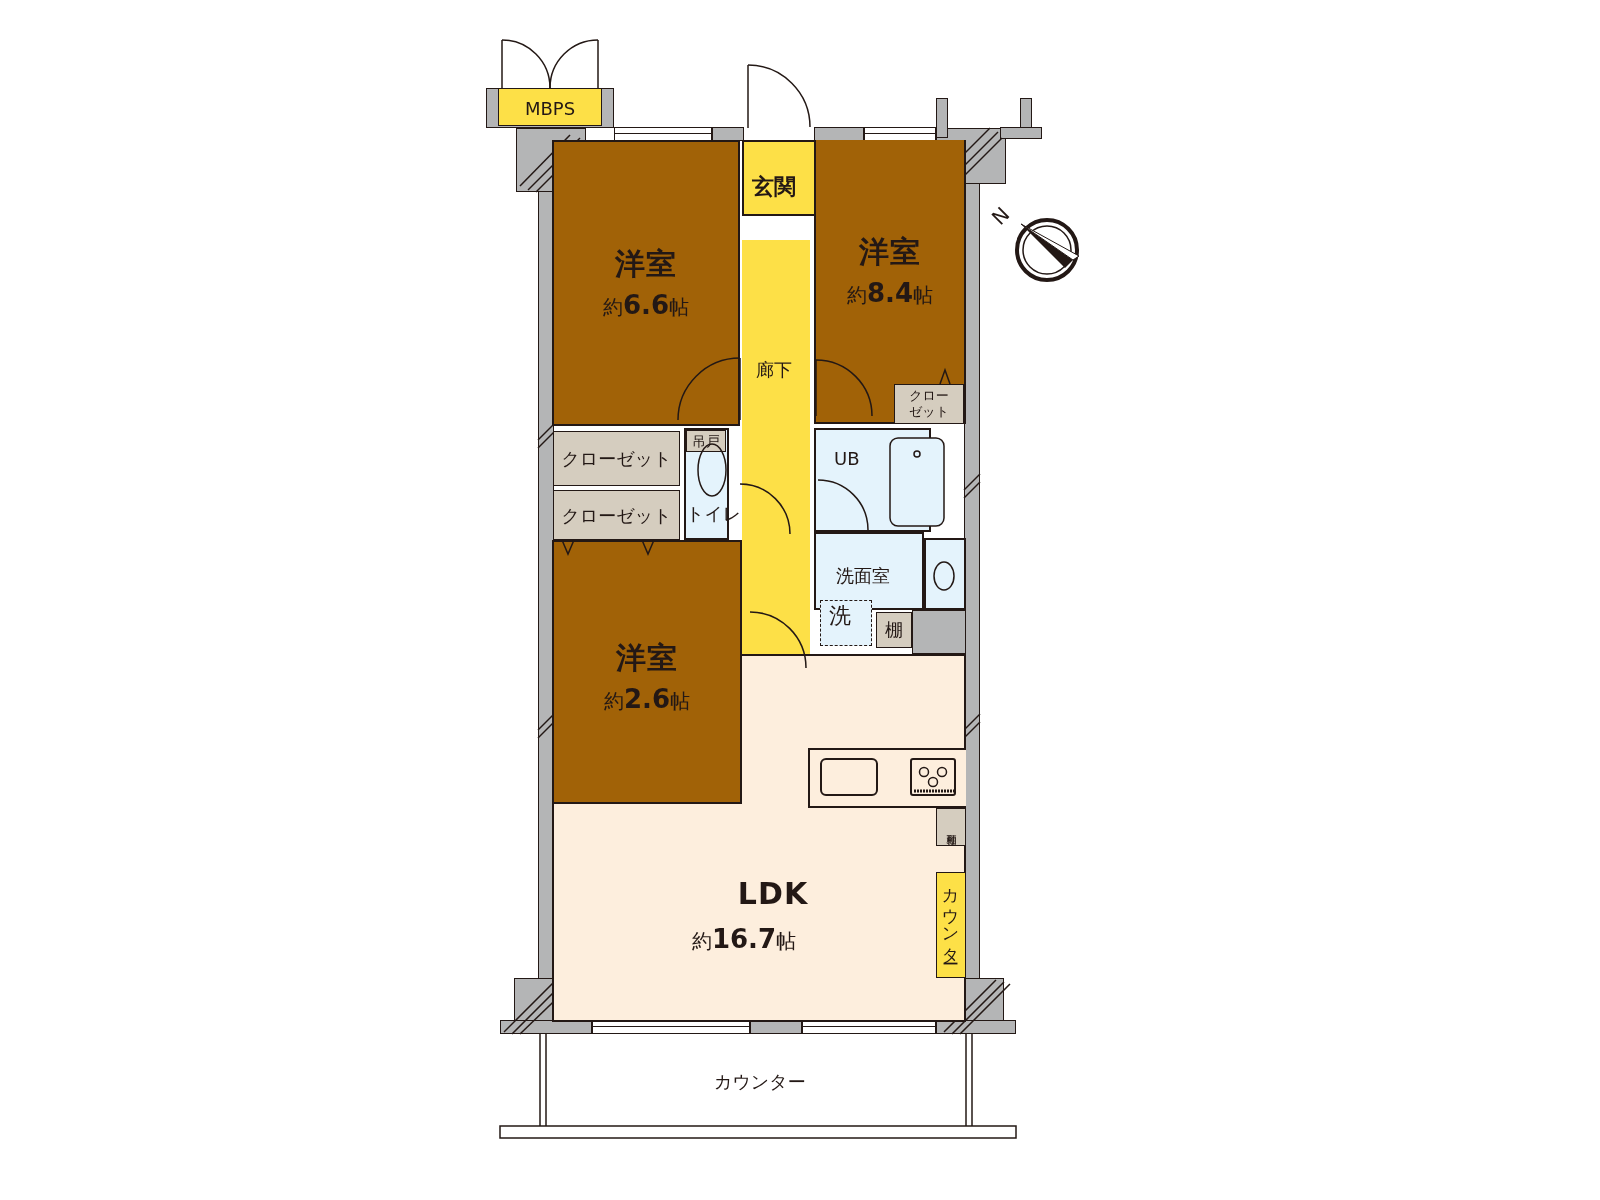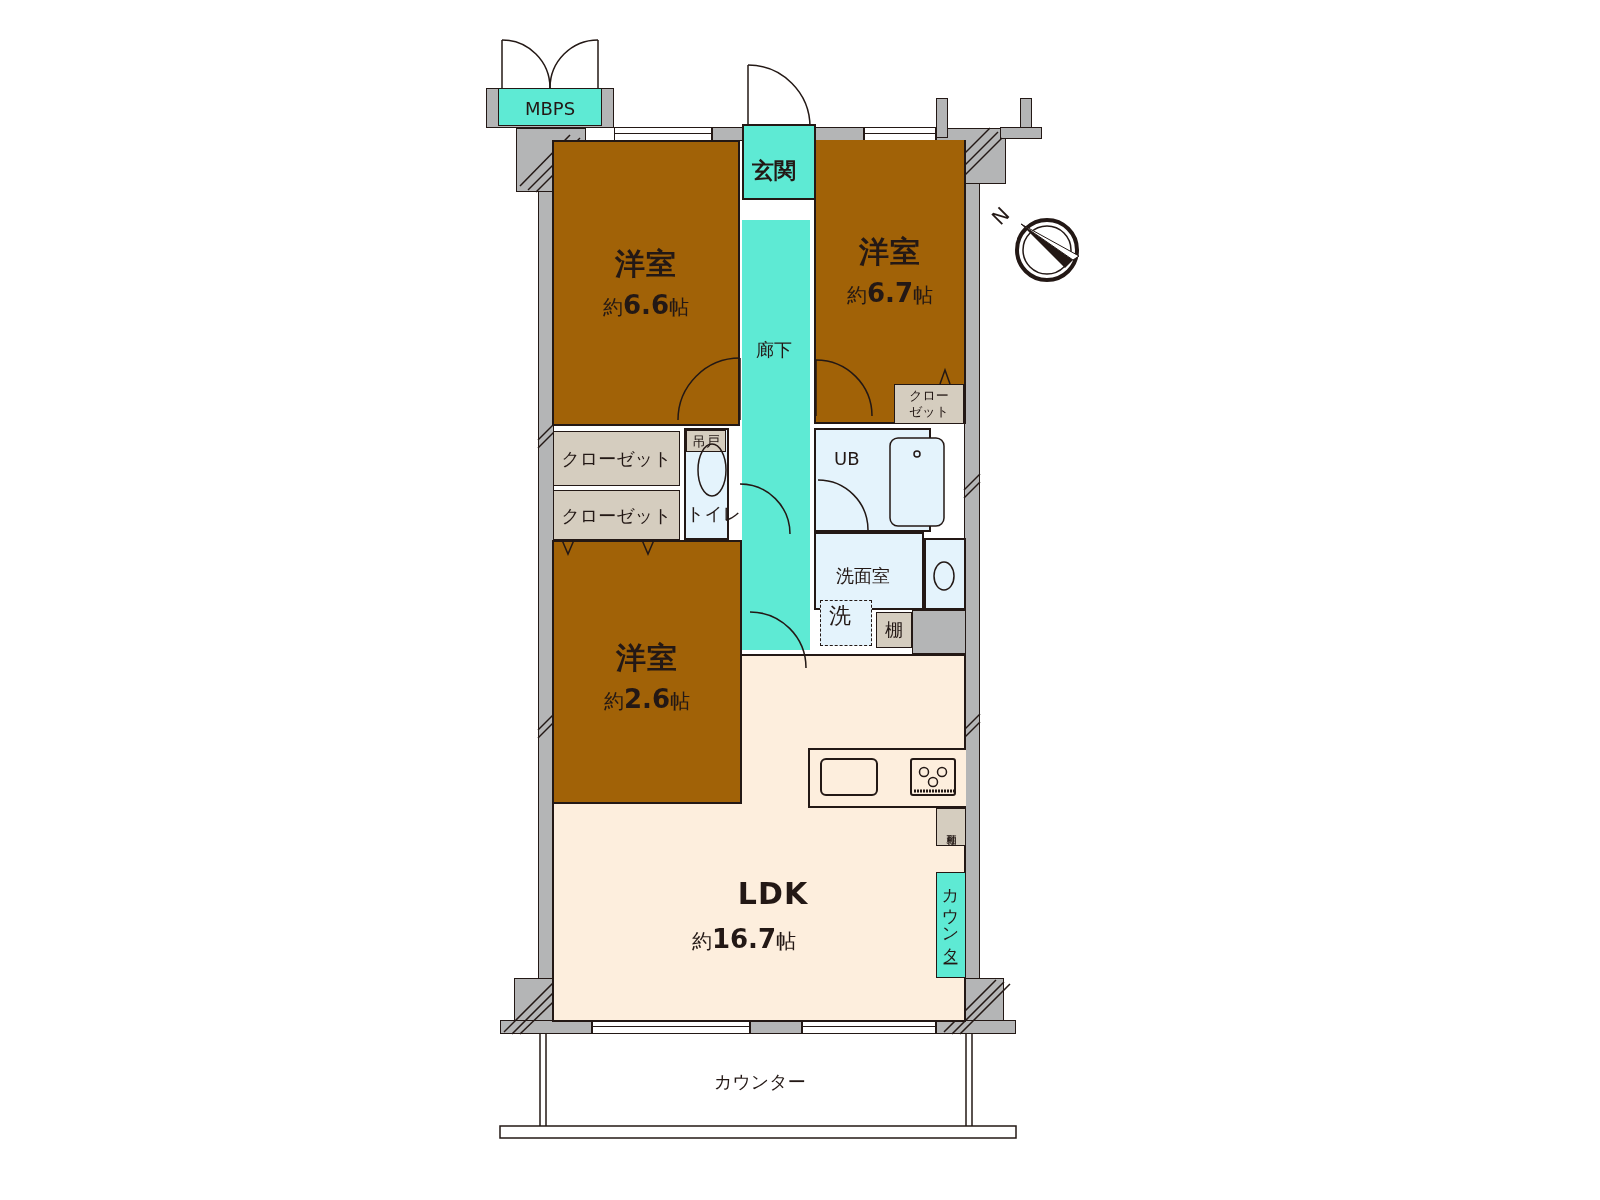--- a/index.html
+++ b/index.html
@@ -4,21 +4,21 @@
 <style>
   html,body{margin:0;padding:0;background:#ffffff;}
   body{width:1600px;height:1200px;position:relative;overflow:hidden;font-family:"DejaVu Sans","Liberation Sans",sans-serif;color:#231815;}
   .abs{position:absolute;box-sizing:border-box;}
   .wall{position:absolute;background:#b4b5b6;border:1.5px solid #231815;box-sizing:border-box;}
   .room{position:absolute;box-sizing:border-box;border:2px solid #231815;}
   .cream{background:#a16207;}
   .peach{background:#fdeedd;}
   .blue{background:#e4f3fc;}
   .tan{background:#d5cdbf;}
-  .white{background:#5eead4;}
+  .white{background:#fde047;}
   .label{position:absolute;text-align:center;white-space:nowrap;color:#231815;}
   .big{font-size:30px;font-weight:bold;letter-spacing:1px;}
   .size{font-size:20px;}
   .size b{font-size:26px;}
   .med{font-size:18px;}
   .vert{writing-mode:vertical-rl;text-orientation:upright;}
   .window{position:absolute;height:14px;background:#fff;border:1.5px solid #231815;box-sizing:border-box;}
   .window::after{content:"";position:absolute;left:0;right:0;top:5px;border-top:1.5px solid #231815;}
   svg{position:absolute;overflow:visible;}
 </style>
@@ -92,37 +92,37 @@
 <div class="window" style="left:614px;top:127px;width:98px;"></div>
 <div class="window" style="left:864px;top:127px;width:72px;"></div>
 <div class="window" style="left:592px;top:1020px;width:158px;"></div>
 <div class="window" style="left:802px;top:1020px;width:134px;"></div>
 
 <div class="room cream" style="left:552px;top:140px;width:188px;height:286px;">
   <div class="label big" style="left:0;right:0;top:102px;">洋室</div>
   <div class="label size" style="left:0;right:0;top:148px;text-align:center;"><span>約</span><b>6.6</b><span>帖</span></div>
 </div>
 
-<div class="room white" style="left:742px;top:124px;width:74px;height:76px;">
+<div class="room white" style="left:742px;top:140px;width:74px;height:76px;">
   <div class="label" style="left:8px;top:30px;font-size:22px;font-weight:bold;">玄関</div>
 </div>
 <div class="abs tan vert" style="left:818px;top:163px;width:28px;height:62px;border:1.5px solid #231815;font-size:15px;line-height:26px;padding-top:2px;">
   <span>下足入</span>
 </div>
 
 <div class="room cream" style="left:814px;top:140px;width:152px;height:284px;border-top:none;">
   <div class="label big" style="left:0;right:0;top:92px;">洋室</div>
-  <div class="label size" style="left:0;right:0;top:138px;"><span>約</span><b>6.7</b><span>帖</span></div>
+  <div class="label size" style="left:0;right:0;top:138px;"><span>約</span><b>8.4</b><span>帖</span></div>
 </div>
 <div class="abs tan" style="left:894px;top:384px;width:70px;height:40px;border:1.5px solid #231815;font-size:13px;text-align:center;line-height:16px;padding-top:3px;">
   <div>クロー</div>
   <div>ゼット</div>
 </div>
 
-<div class="abs white" style="left:742px;top:220px;width:68px;height:430px;">
+<div class="abs white" style="left:742px;top:240px;width:68px;height:430px;">
   <div class="label med" style="left:14px;top:118px;">廊下</div>
 </div>
 
 <div class="abs tan" style="left:553px;top:431px;width:127px;height:55px;border:1.5px solid #231815;">
   <div class="label med" style="left:0;right:0;top:15px;">クローゼット</div>
 </div>
 <div class="abs tan" style="left:553px;top:490px;width:127px;height:50px;border:1.5px solid #231815;">
   <div class="label med" style="left:0;right:0;top:13px;">クローゼット</div>
 </div>
 

